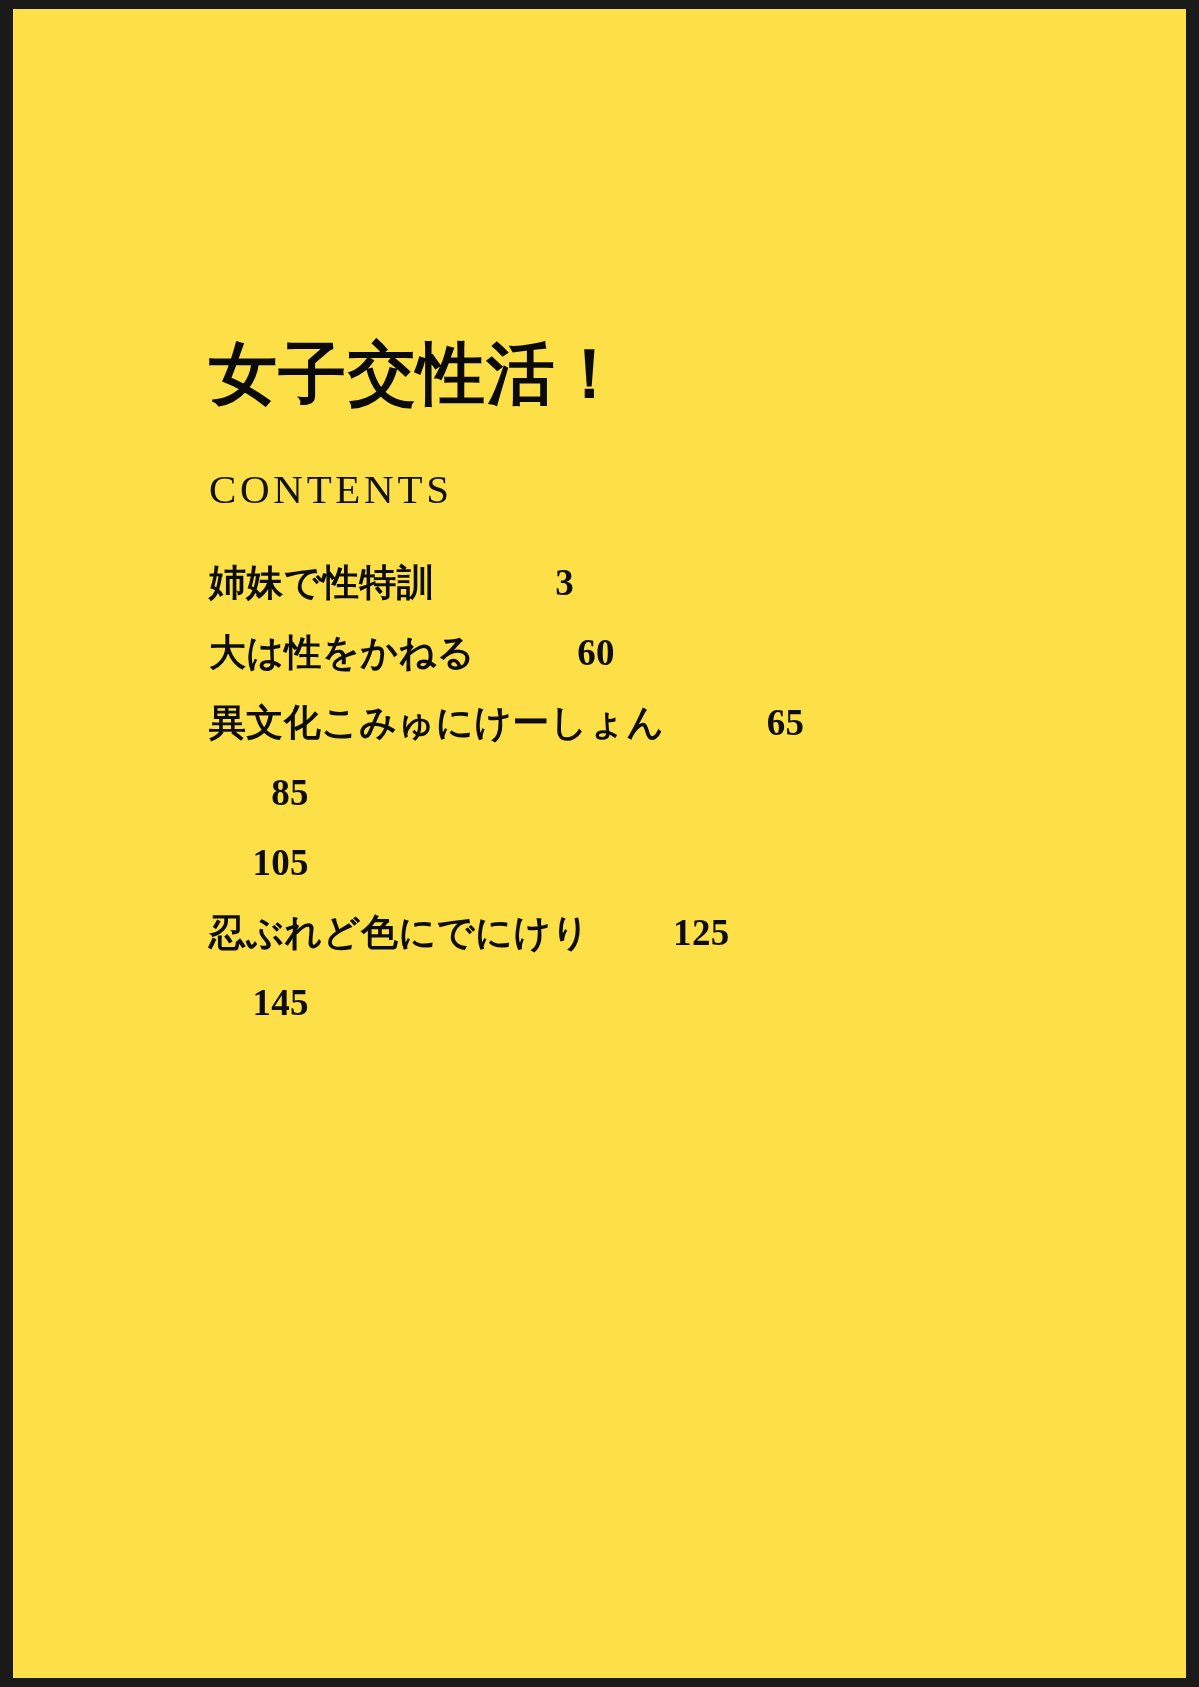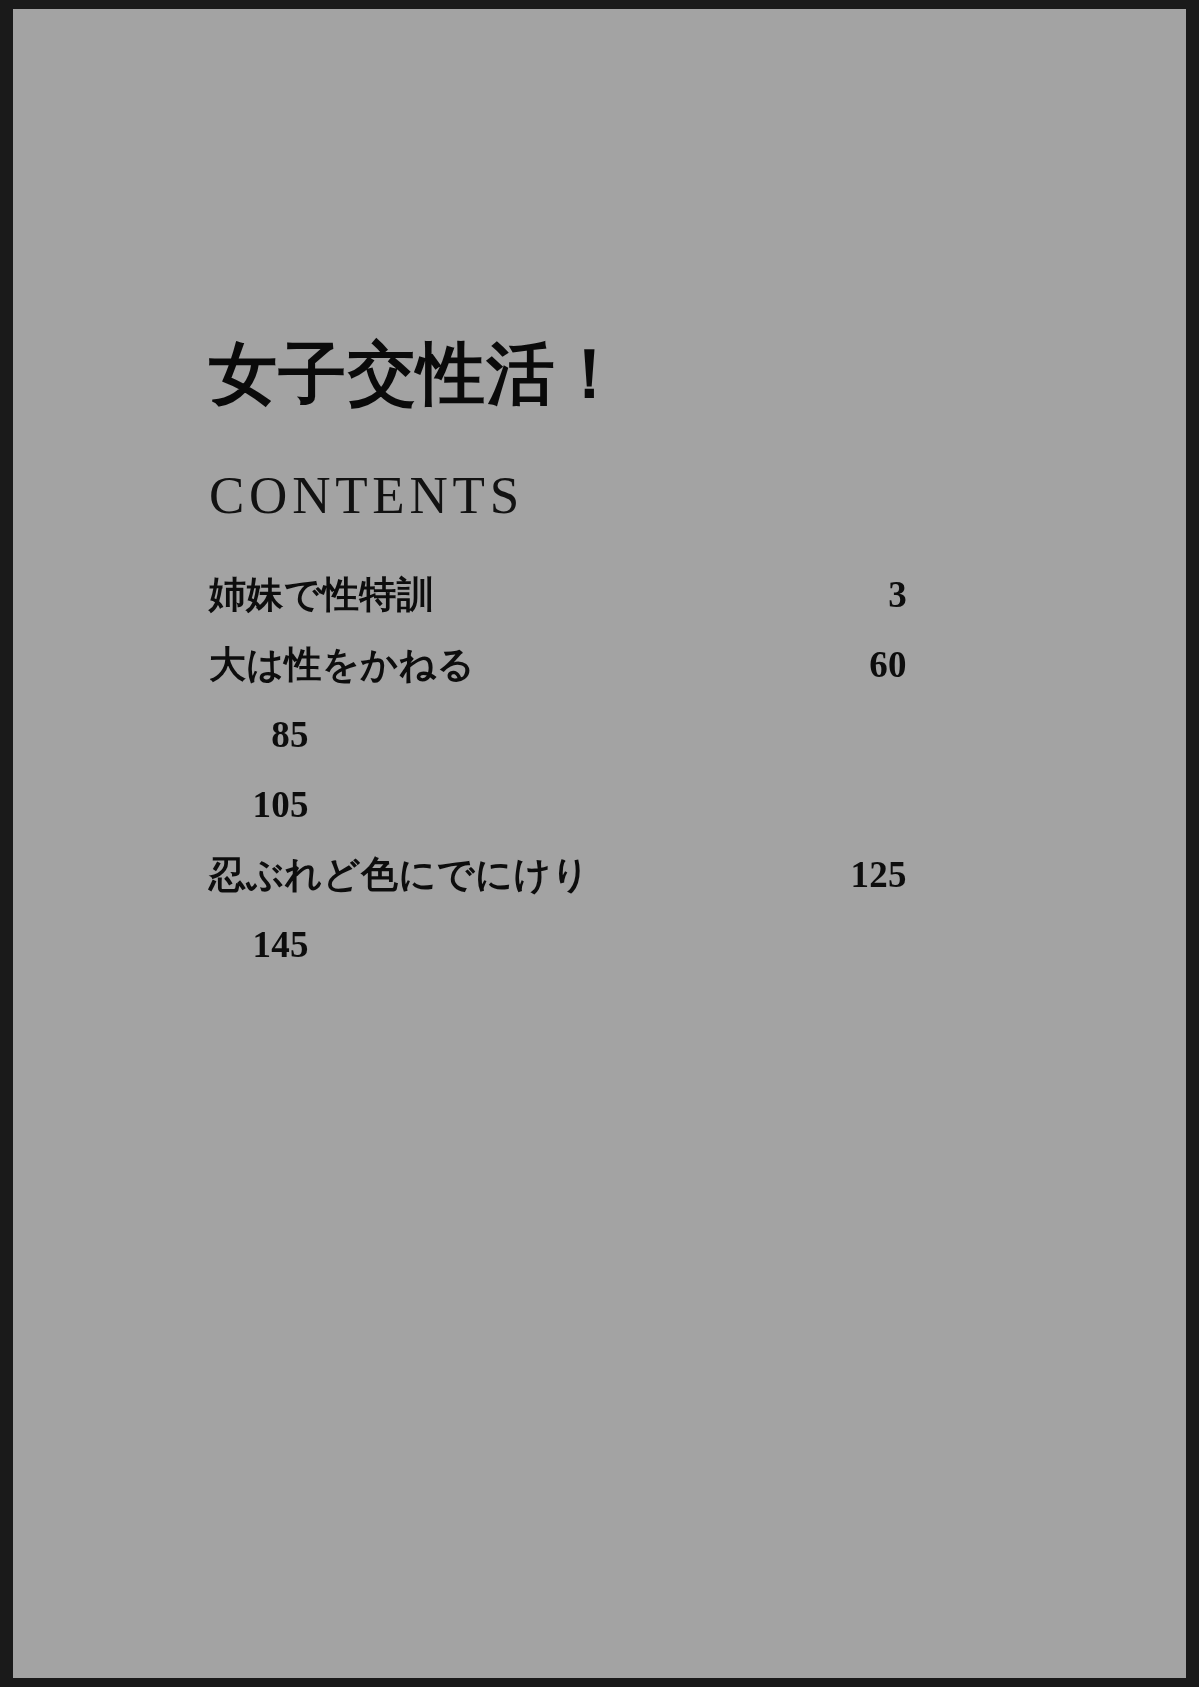--- a/index.html
+++ b/index.html
@@ -12,58 +12,58 @@
     height: 1687px;
     overflow: hidden;
     font-family: "Liberation Serif", serif;
   }
   .page {
     position: absolute;
     left: 13px;
     top: 9px;
     width: 1173px;
     height: 1669px;
-    background: #a3a3a3;
+    background: #fde047;
     box-sizing: border-box;
   }
   .content-area {
     position: absolute;
     left: 196px;
     top: 330px;
     width: 700px;
   }
   .book-title {
     font-family: "DejaVu Serif", serif;
     font-size: 68px;
     font-weight: 700;
     color: #0a0a0a;
     letter-spacing: 0.02em;
     line-height: 1.0;
     margin: 0 0 58px 0;
     white-space: nowrap;
   }
   .contents-heading {
     font-family: "Liberation Serif", serif;
-    font-size: 53px;
+    font-size: 41px;
     font-weight: 400;
     color: #121212;
     letter-spacing: 0.09em;
     margin: 0 0 48px 0;
   }
   .toc-list {
     list-style: none;
     margin: 0;
     padding: 0;
     width: 698px;
   }
   .toc-row {
     display: flex;
     align-items: baseline;
-    justify-content: space-between;
     margin-bottom: 27px;
+    gap: 40px;
   }
   .toc-label {
     font-family: "DejaVu Serif", serif;
     font-size: 37px;
     font-weight: 700;
     color: #0d0d0d;
     letter-spacing: 0.01em;
     line-height: 1.1;
     white-space: nowrap;
   }
@@ -90,20 +90,24 @@
     <ul class="toc-list">
       <li class="toc-row">
         <span class="toc-label">姉妹で性特訓</span>
         <span class="toc-page">3</span>
       </li>
       <li class="toc-row">
         <span class="toc-label">大は性をかねる</span>
         <span class="toc-page">60</span>
       </li>
       <li class="toc-row">
+        <span class="toc-label">異文化こみゅにけーしょん</span>
+        <span class="toc-page">65</span>
+      </li>
+      <li class="toc-row">
         <span class="toc-page">85</span>
       </li>
       <li class="toc-row">
         <span class="toc-page">105</span>
       </li>
       <li class="toc-row">
         <span class="toc-label">忍ぶれど色にでにけり</span>
         <span class="toc-page">125</span>
       </li>
       <li class="toc-row">

